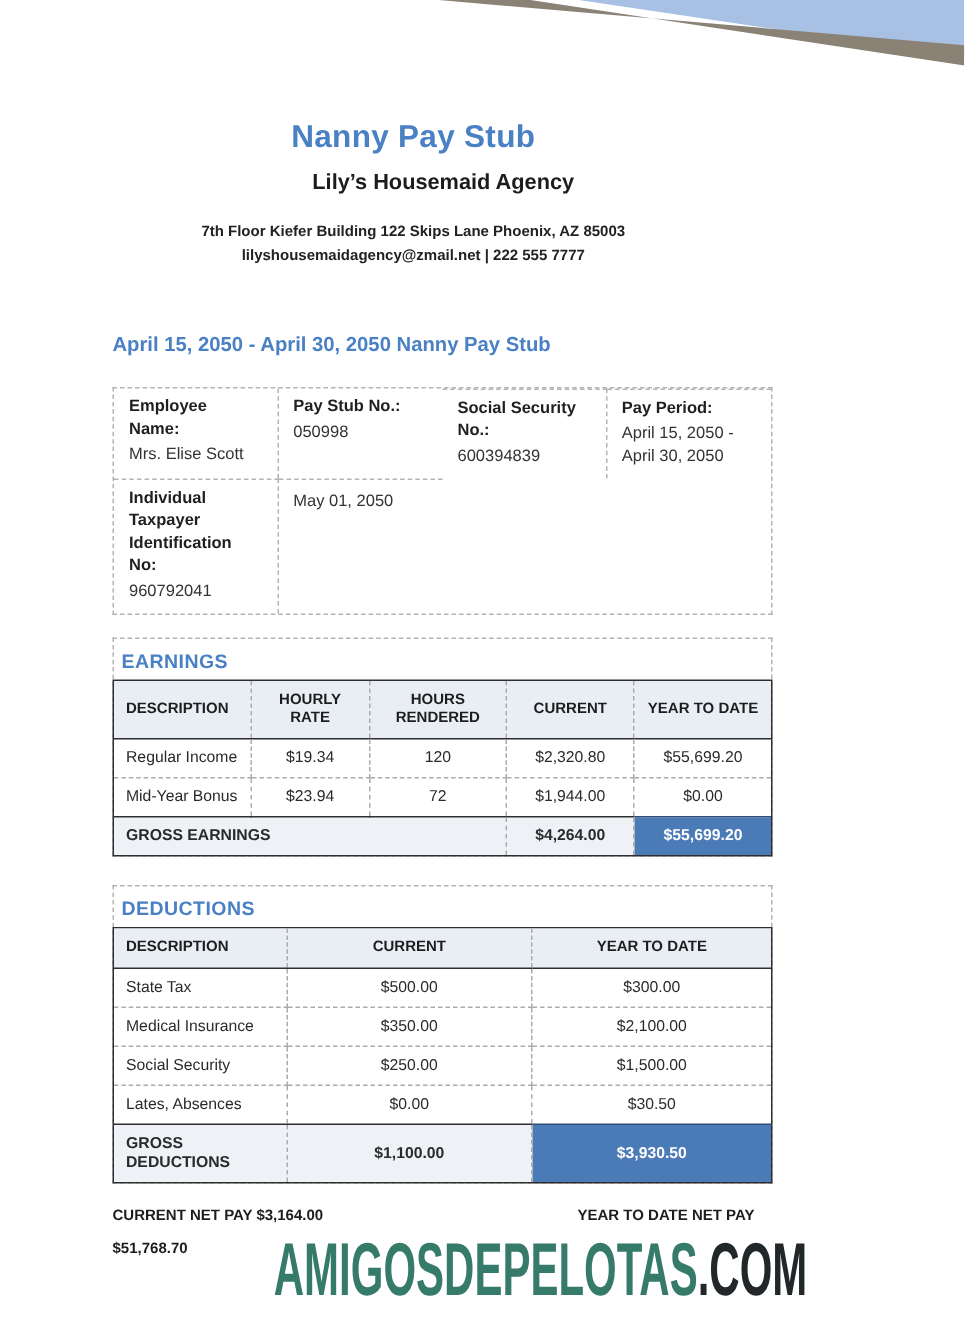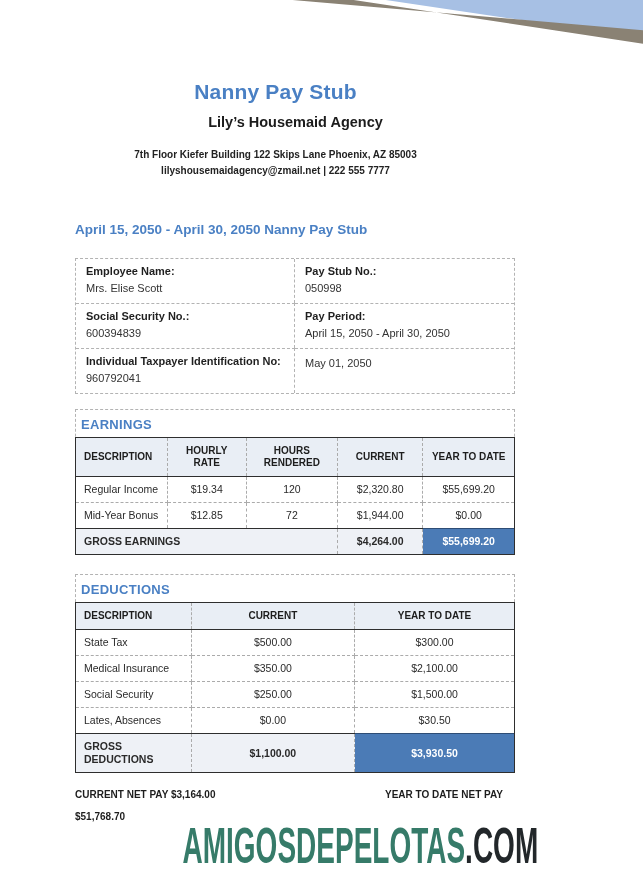--- a/index.html
+++ b/index.html
@@ -22,21 +22,21 @@
   .doc-header{padding-top:80px;text-align:center;}
   .doc-title{margin:0;font-size:21px;line-height:24px;font-weight:bold;color:var(--accent-blue,#4a80c4);letter-spacing:.2px;}
   .doc-company{margin:10px 0 0;font-size:14.5px;line-height:17px;font-weight:bold;color:#1c1c1c;padding-left:40px;}
   .doc-addr{margin:16px 0 0;font-size:10px;line-height:16px;font-weight:bold;color:#222;}
 
   
   .content{margin:0 36px 0 75px;}
   .period-heading{margin:43px 0 0;font-size:13.5px;line-height:16px;font-weight:bold;color:var(--accent-blue,#4a80c4);}
 
   
-  .emp-grid{margin-top:20px;border:1px dashed #b3b3b3;display:grid;grid-template-columns:1fr 1fr;}
+  .emp-grid{margin-top:20px;border:1px dashed #b3b3b3;display:grid;grid-template-columns:1fr 1fr 1fr 1fr;}
   .emp-cell{padding:5px 10px 7px;font-size:11px;line-height:15px;}
   .emp-cell:nth-child(odd){border-right:1px dashed #b3b3b3;}
   .emp-cell:nth-child(n+3){border-top:1px dashed #b3b3b3;}
   .emp-label{font-weight:bold;color:#1f1f1f;}
   .emp-value{margin-top:2px;color:#333;}
 
   
   .section{margin-top:15px;border:1px dashed #b3b3b3;}
   .section + .section{margin-top:19px;}
   .sec-heading{margin:0;padding:7px 5px 5px;font-size:13px;line-height:15px;font-weight:bold;color:var(--accent-blue,#4a80c4);letter-spacing:.3px;}
@@ -152,21 +152,21 @@
             <tbody>
               <tr>
                 <td class="cell-desc">Regular Income</td>
                 <td>$19.34</td>
                 <td>120</td>
                 <td>$2,320.80</td>
                 <td>$55,699.20</td>
               </tr>
               <tr>
                 <td class="cell-desc">Mid-Year Bonus</td>
-                <td>$12.85</td>
+                <td>$23.94</td>
                 <td>72</td>
                 <td>$1,944.00</td>
                 <td>$0.00</td>
               </tr>
             </tbody>
             <tfoot>
               <tr>
                 <td colspan="3" class="cell-desc">GROSS EARNINGS</td>
                 <td>$4,264.00</td>
                 <td class="highlight">$55,699.20</td>

